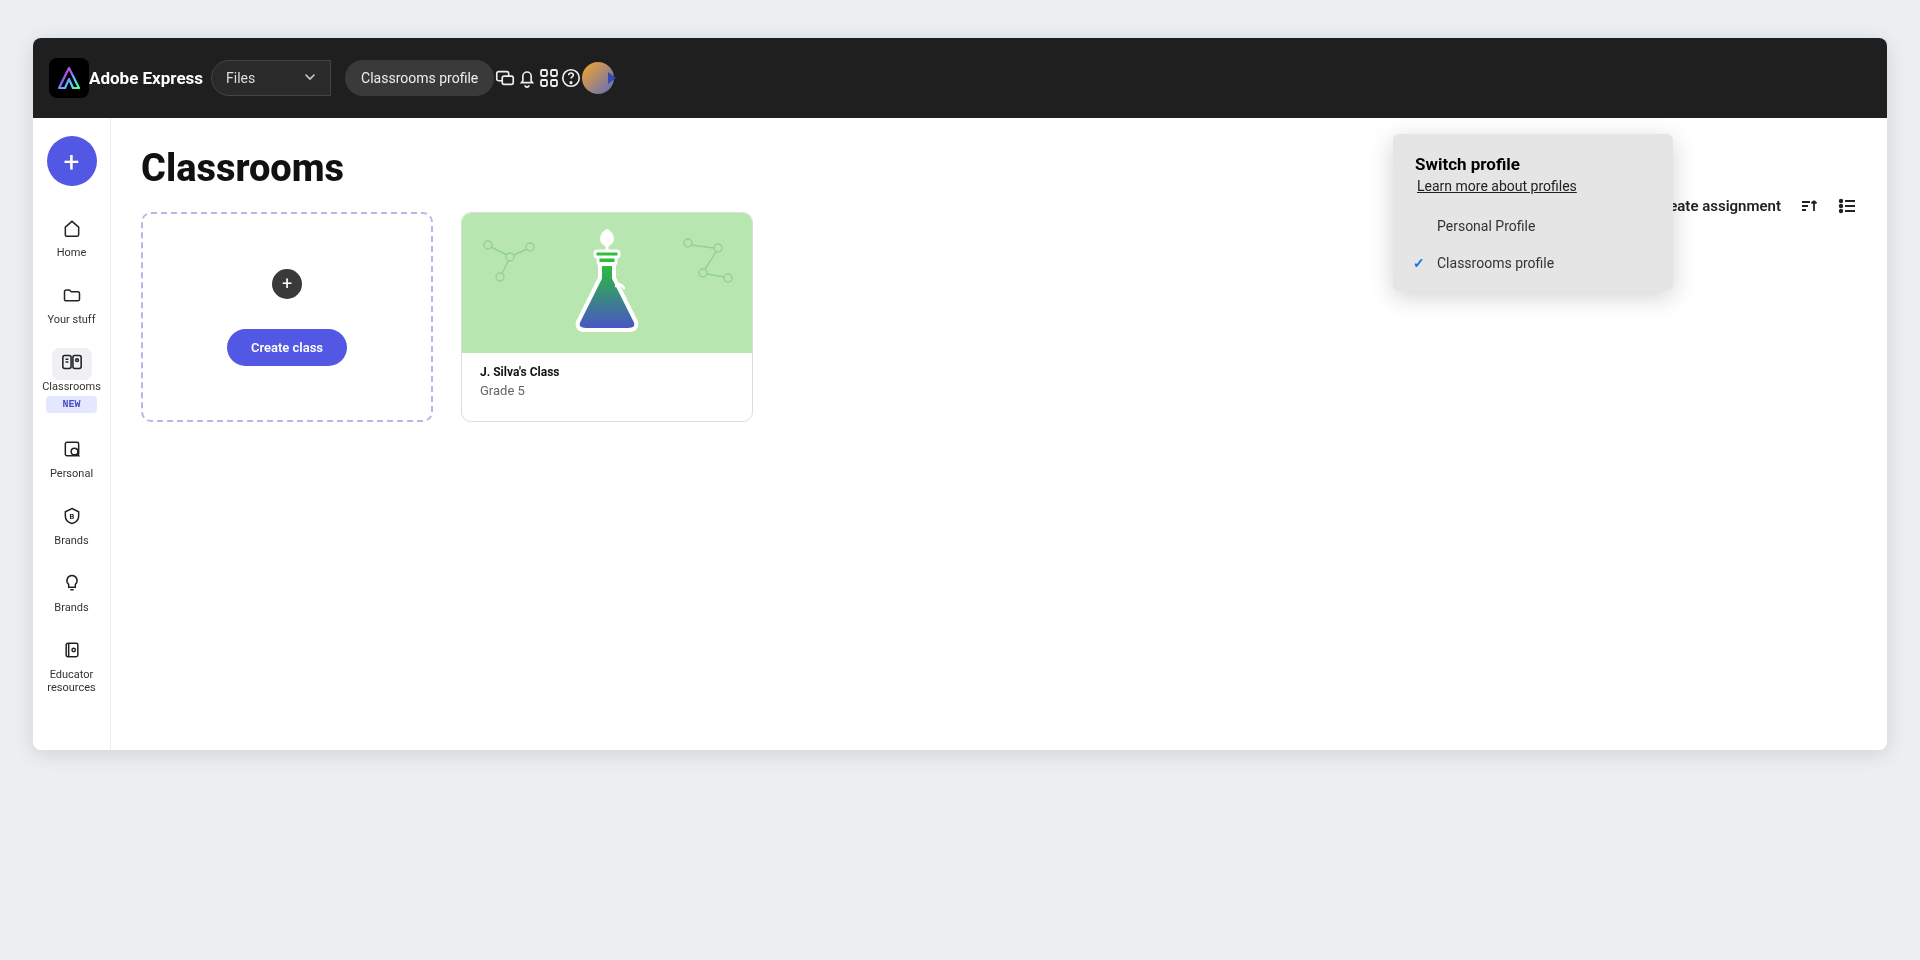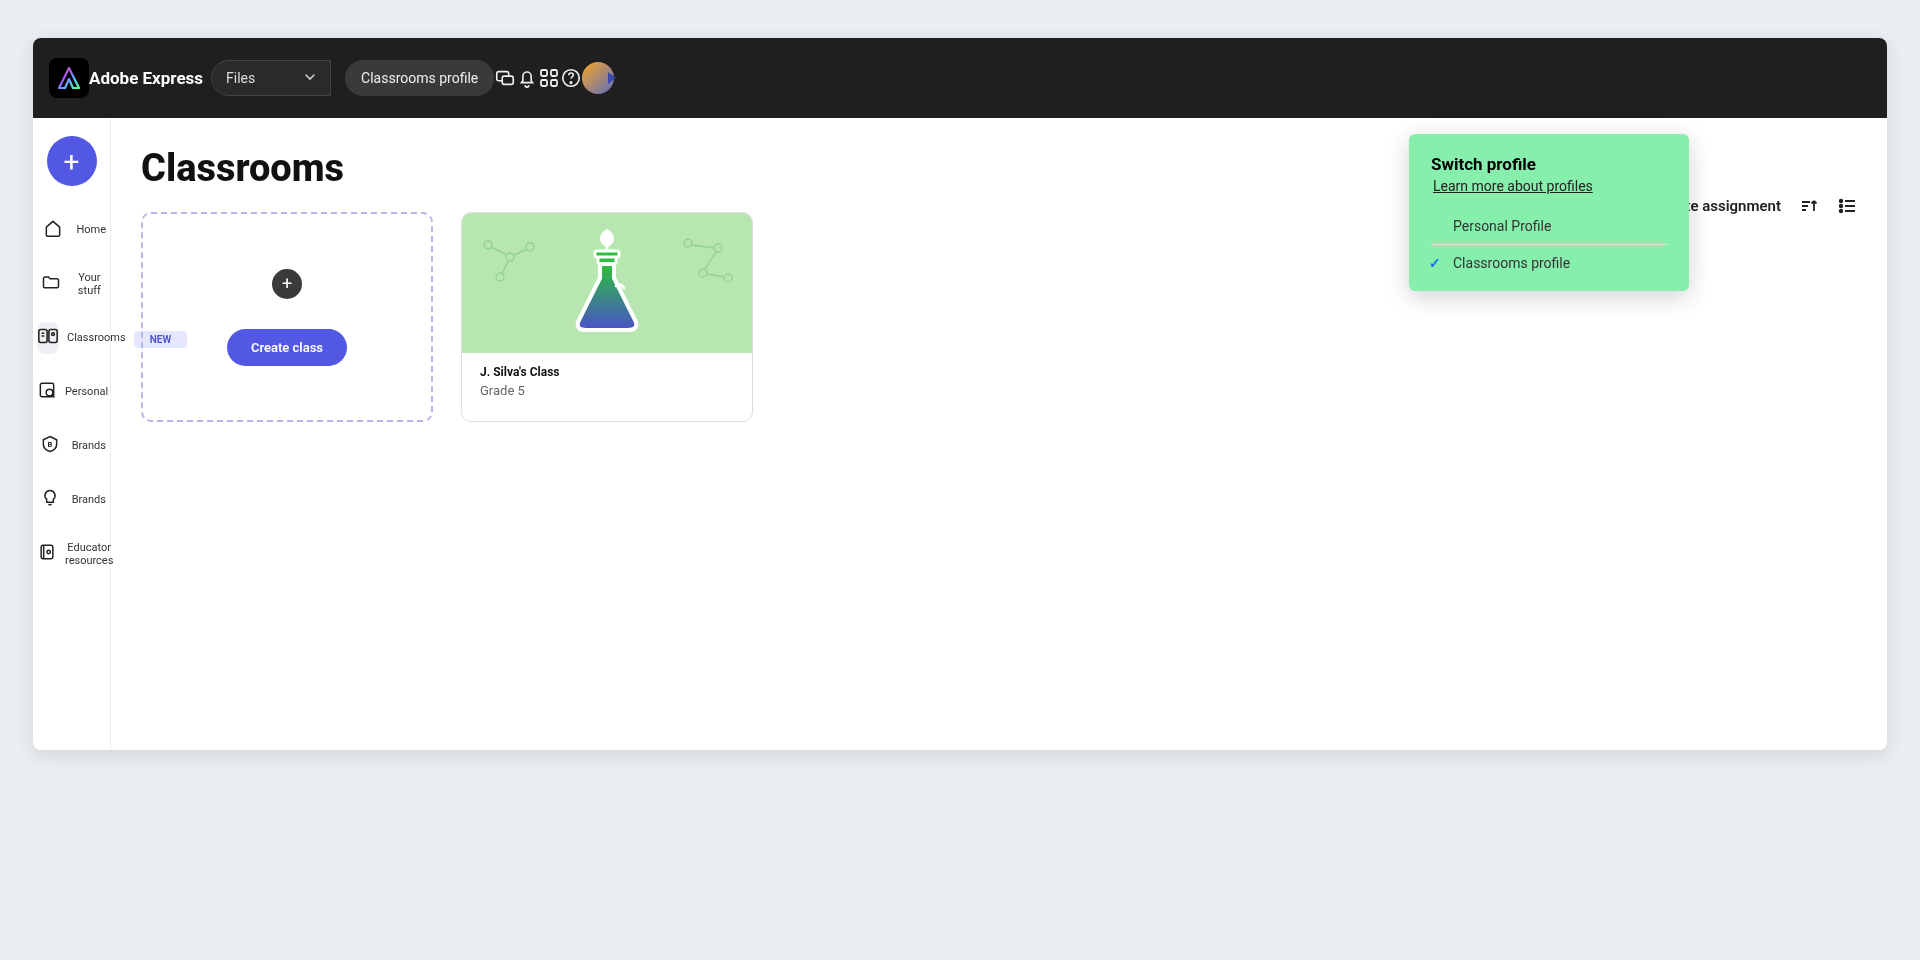--- a/index.html
+++ b/index.html
@@ -18,25 +18,25 @@
     .topbar-icon { width: 22px; height: 22px; color: #eee; cursor: pointer; display: flex; align-items: center; justify-content: center; }
     .avatar { width: 32px; height: 32px; border-radius: 50%; background: linear-gradient(135deg,#f9a825,#5c6bc0); cursor: pointer; position: relative; }
     .avatar::after{ content:""; position:absolute; right:-2px; top:10px; width:0; height:0; border-top:6px solid transparent; border-bottom:6px solid transparent; border-left:8px solid #3949ab;}
     
     
     .body-area { display: flex; height: calc(100% - 62px); }
     
     
     .sidebar { width: 78px; background: #fff; border-right: 1px solid #eee; display: flex; flex-direction: column; align-items: center; padding-top: 18px; gap: 6px; }
     .create-btn { width: 50px; height: 50px; border-radius: 50%; background: #5258e4; color: #fff; font-size: 28px; display: flex; align-items: center; justify-content: center; cursor: pointer; margin-bottom: 14px; }
-    .nav-item { display: flex; flex-direction: row; align-items: center; gap: 8px; padding: 8px 4px; cursor: pointer; width: 100%; }
+    .nav-item { display: flex; flex-direction: column; align-items: center; gap: 0; padding: 8px 4px; cursor: pointer; width: 100%; }
     .nav-item.active .nav-icon-box { background: #eef0f3; }
     .nav-icon-box { width: 40px; height: 32px; border-radius: 8px; display: flex; align-items: center; justify-content: center; }
     .nav-label { font-size: 11px; color: #333; text-align: center; line-height: 1.2; }
-    .badge-new { background: #e4e7ff; color: #4a4ec9; font-size: 10px; font-weight: 600; padding: 3px 16px; border-radius: 4px; margin-top: 2px; }
+    .badge-new { background: #e4e7ff; color: #4a4ec9; font-size: 10px; font-weight: 600; padding: 3px 16px; border-radius: 4px; margin-top: 2px; font-family: Liberation Mono, monospace; }
     
     
     .main { flex: 1; padding: 28px 30px; position: relative; overflow: hidden; }
     .page-title { font-size: 38px; font-weight: 800; color: #111; }
     .action-row { position: absolute; top: 78px; right: 30px; display: flex; align-items: center; gap: 18px; }
     .create-assignment { font-size: 15px; font-weight: 600; color: #222; cursor: pointer; }
     .view-icon { width: 20px; height: 20px; cursor: pointer; display:flex; align-items:center; justify-content:center;}
     .section-title { font-size: 18px; font-weight: 700; margin-top: 76px; color: #111; }
     
     .cards-row { display: flex; gap: 28px; margin-top: 22px; }
@@ -44,21 +44,21 @@
     .plus-circle { width: 30px; height: 30px; border-radius: 50%; background: #3a3a3a; color: #fff; display: flex; align-items: center; justify-content: center; font-size: 18px; }
     .create-class-btn { background: #5258e4; color: #fff; padding: 11px 24px; border-radius: 22px; font-size: 13px; font-weight: 600; cursor: pointer; }
     
     .class-card { width: 292px; height: 210px; border: 1px solid #ddd; border-radius: 10px; overflow: hidden; cursor: pointer; background:#fff; }
     .class-thumb { height: 140px; background: #b8e6b0; position: relative; display: flex; align-items: center; justify-content: center; }
     .class-info { padding: 12px 18px; }
     .class-name { font-size: 12px; font-weight: 700; color: #111; }
     .class-grade { font-size: 13px; color: #666; margin-top: 4px; }
     
     
-    .profile-popover { position: absolute; top: 96px; right: 198px; width: 280px; background: #86efac; border-radius: 6px; box-shadow: 0 6px 24px rgba(0,0,0,0.18); padding: 20px 0 10px 0; z-index: 50; }
+    .profile-popover { position: absolute; top: 96px; right: 214px; width: 280px; background: #e5e5e5; border-radius: 6px; box-shadow: 0 6px 24px rgba(0,0,0,0.18); padding: 20px 0 10px 0; z-index: 50; }
     .popover-title { font-size: 17px; font-weight: 700; padding: 0 22px; }
     .popover-link { font-size: 14px; text-decoration: underline; color: #222; padding: 4px 22px 14px 24px; display:block; cursor:pointer; }
     .popover-item { font-size: 14px; padding: 10px 22px 10px 44px; cursor: pointer; position: relative; color:#333;}
     .popover-divider { border-top: 1px solid #e5e5e5; margin: 0 22px; }
     .check { position: absolute; left: 20px; color: #1473e6; font-weight:700;}
     
     
     .mol { position:absolute; opacity:0.35; }
   </style>
 </head>

